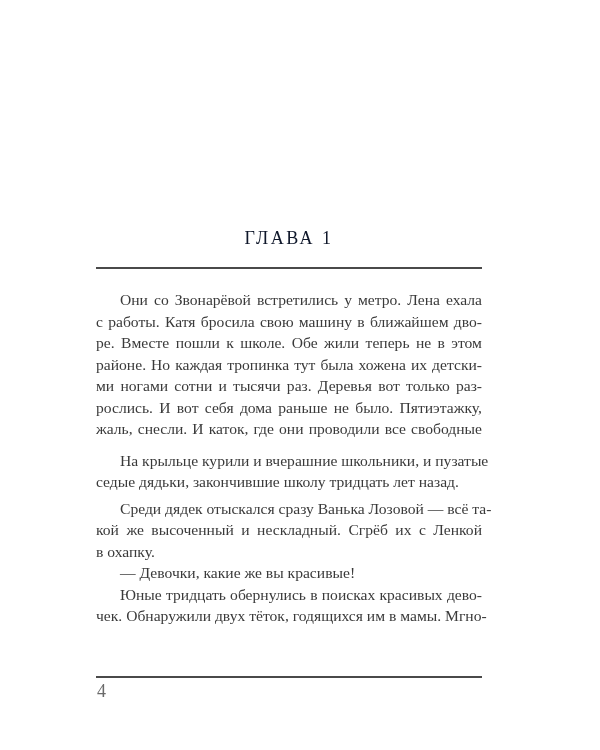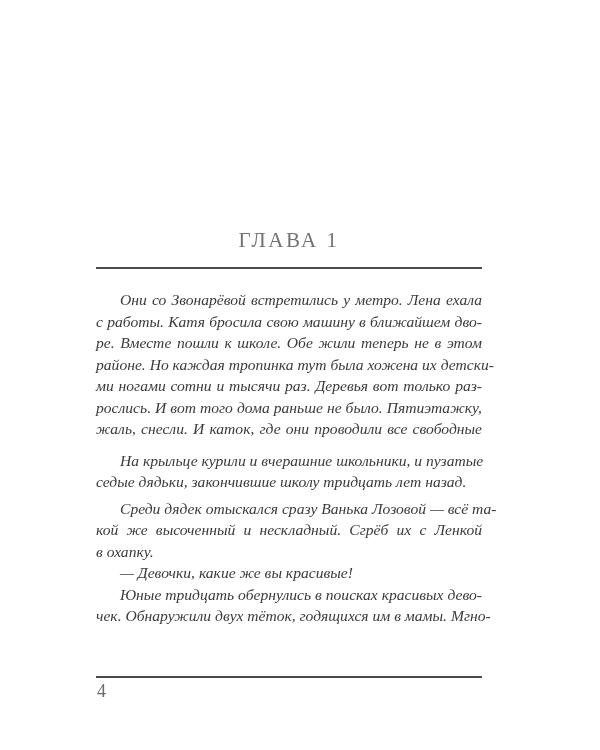--- a/index.html
+++ b/index.html
@@ -21,23 +21,23 @@
       width: 600px; height: 750px;
       background: #ffffff;
     }
     .chapter-title {
       position: absolute;
       left: 96px;
       width: 386px;
       top: 228px;
       text-align: center;
       font-family: "Liberation Serif", serif;
-      font-size: 21px;
+      font-size: 18px;
       letter-spacing: 2.5px;
-      color: #737373;
+      color: #0f172a;
     }
     .rule {
       position: absolute;
       left: 96px;
       width: 386px;
       height: 2px;
       background: #4a4a4a;
     }
     .rule.top { top: 267px; }
     .rule.bottom { top: 676px; }
@@ -50,21 +50,20 @@
       font-size: 15.6px;
       line-height: 21.5px;
       color: #3a3a3a;
       text-align: justify;
     }
     .line {
       display: block;
       text-align: justify;
       text-align-last: justify;
       white-space: nowrap;
-      font-style: italic;
     }
     .line.last {
       text-align-last: left;
     }
     .line.first {
       padding-left: 24px;
     }
     .page-number {
       position: absolute;
       left: 97px;
@@ -82,21 +81,21 @@
   <div class="rule top"></div>
 
   <div class="body-text">
 
     <div class="para-block">
       <span class="line first">Они со Звонарёвой встретились у метро. Лена ехала</span>
       <span class="line">с работы. Катя бросила свою машину в ближайшем дво-</span>
       <span class="line">ре. Вместе пошли к школе. Обе жили теперь не в этом</span>
       <span class="line">районе. Но каждая тропинка тут была хожена их детски-</span>
       <span class="line">ми ногами сотни и тысячи раз. Деревья вот только раз-</span>
-      <span class="line">рослись. И вот того дома раньше не было. Пятиэтажку,</span>
+      <span class="line">рослись. И вот себя дома раньше не было. Пятиэтажку,</span>
       <span class="line">жаль, снесли. И каток, где они проводили все свободные</span>
     </div>
     <div style="height:5px"></div>
 
     <div class="para-block">
     </div>
     <div style="height:5px"></div>
 
     <div class="para-block">
       <span class="line first">На крыльце курили и вчерашние школьники, и пузатые</span>

